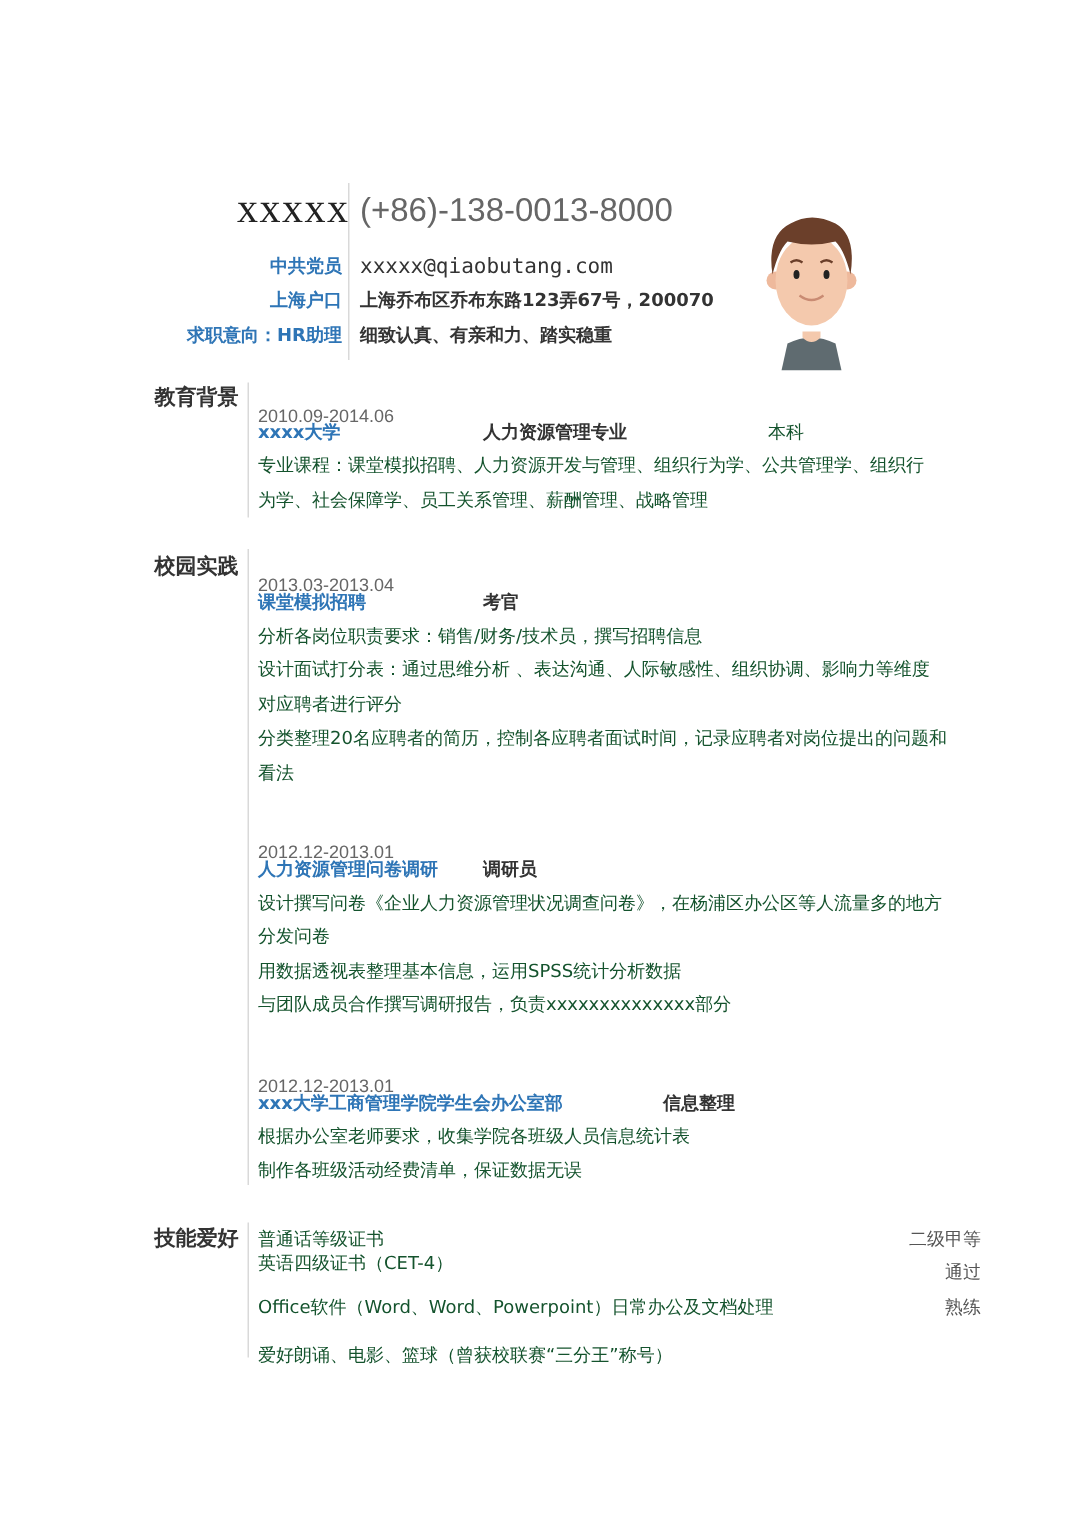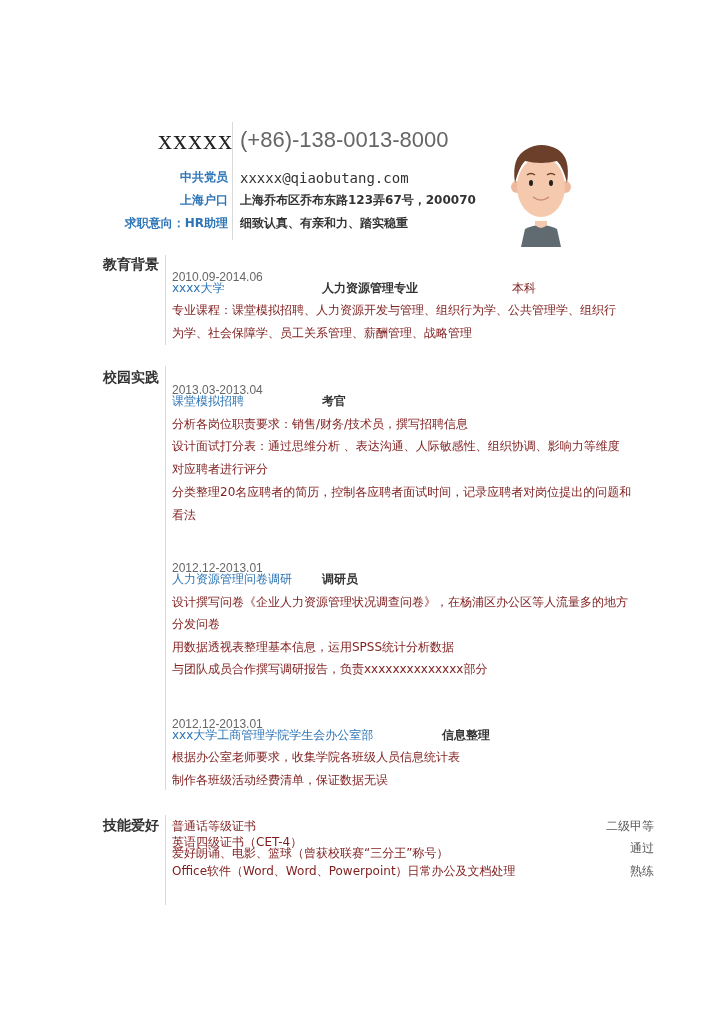--- a/index.html
+++ b/index.html
@@ -12,23 +12,23 @@
   .phone { left: 240px; top: 127px; font-family: "Liberation Sans", sans-serif; font-size: 22px; color: #666; }
   .hdr-divider { left: 232px; top: 122px; width: 1px; height: 118px; background: #d9d9d9; }
   .hdr-label { right: 492px; font-size: 12px; font-weight: bold; color: #2e75b6; white-space: nowrap; }
   .hdr-value { left: 240px; font-size: 12px; font-weight: bold; color: #333; white-space: nowrap; }
   .hdr-value.mono { font-family: "DejaVu Sans Mono", "Liberation Mono", monospace; font-weight: normal; font-size: 14px; }
   
   .avatar { left: 505px; top: 135px; width: 72px; height: 112px; }
   
   .sec-title { left: 97px; width: 62px; font-size: 14px; font-weight: bold; color: #333; text-align: right; white-space: nowrap; }
   .sec-divider { left: 165px; width: 1px; background: #d9d9d9; }
-  .line { left: 172px; font-size: 12px; color: #7f1d1d; white-space: nowrap; line-height: 16px; }
+  .line { left: 172px; font-size: 12px; color: #14532d; white-space: nowrap; line-height: 16px; }
   .date { color: #666; font-family: "Liberation Sans", sans-serif; font-size: 12px; margin-top: 11px; }
-  .org { color: #2e75b6; font-weight: normal; }
+  .org { color: #2e75b6; font-weight: bold; }
   .role { font-weight: bold; color: #333; text-align: center; }
   .right-val { right: 66px; font-size: 12px; color: #555; text-align: right; white-space: nowrap; }
 </style>
 </head>
 <body>
 
 <div class="abs name">xxxxx</div>
 <div class="abs hdr-divider"></div>
 <div class="abs phone">(+86)-138-0013-8000</div>
 
@@ -99,13 +99,13 @@
 <div class="abs line" style="top:772px">制作各班级活动经费清单，保证数据无误</div>
 
 <div class="abs sec-title" style="top:817px">技能爱好</div>
 <div class="abs sec-divider" style="top:815px;height:90px"></div>
 <div class="abs line" style="top:818px">普通话等级证书</div>
 <div class="abs right-val" style="top:818px">二级甲等</div>
 <div class="abs line" style="top:834px">英语四级证书（CET-4）</div>
 <div class="abs right-val" style="top:840px">通过</div>
 <div class="abs line" style="top:863px">Office软件（Word、Word、Powerpoint）日常办公及文档处理</div>
 <div class="abs right-val" style="top:863px">熟练</div>
-<div class="abs line" style="top:845px">爱好朗诵、电影、篮球（曾获校联赛“三分王”称号）</div>
+<div class="abs line" style="top:895px">爱好朗诵、电影、篮球（曾获校联赛“三分王”称号）</div>
 
 </body></html>

